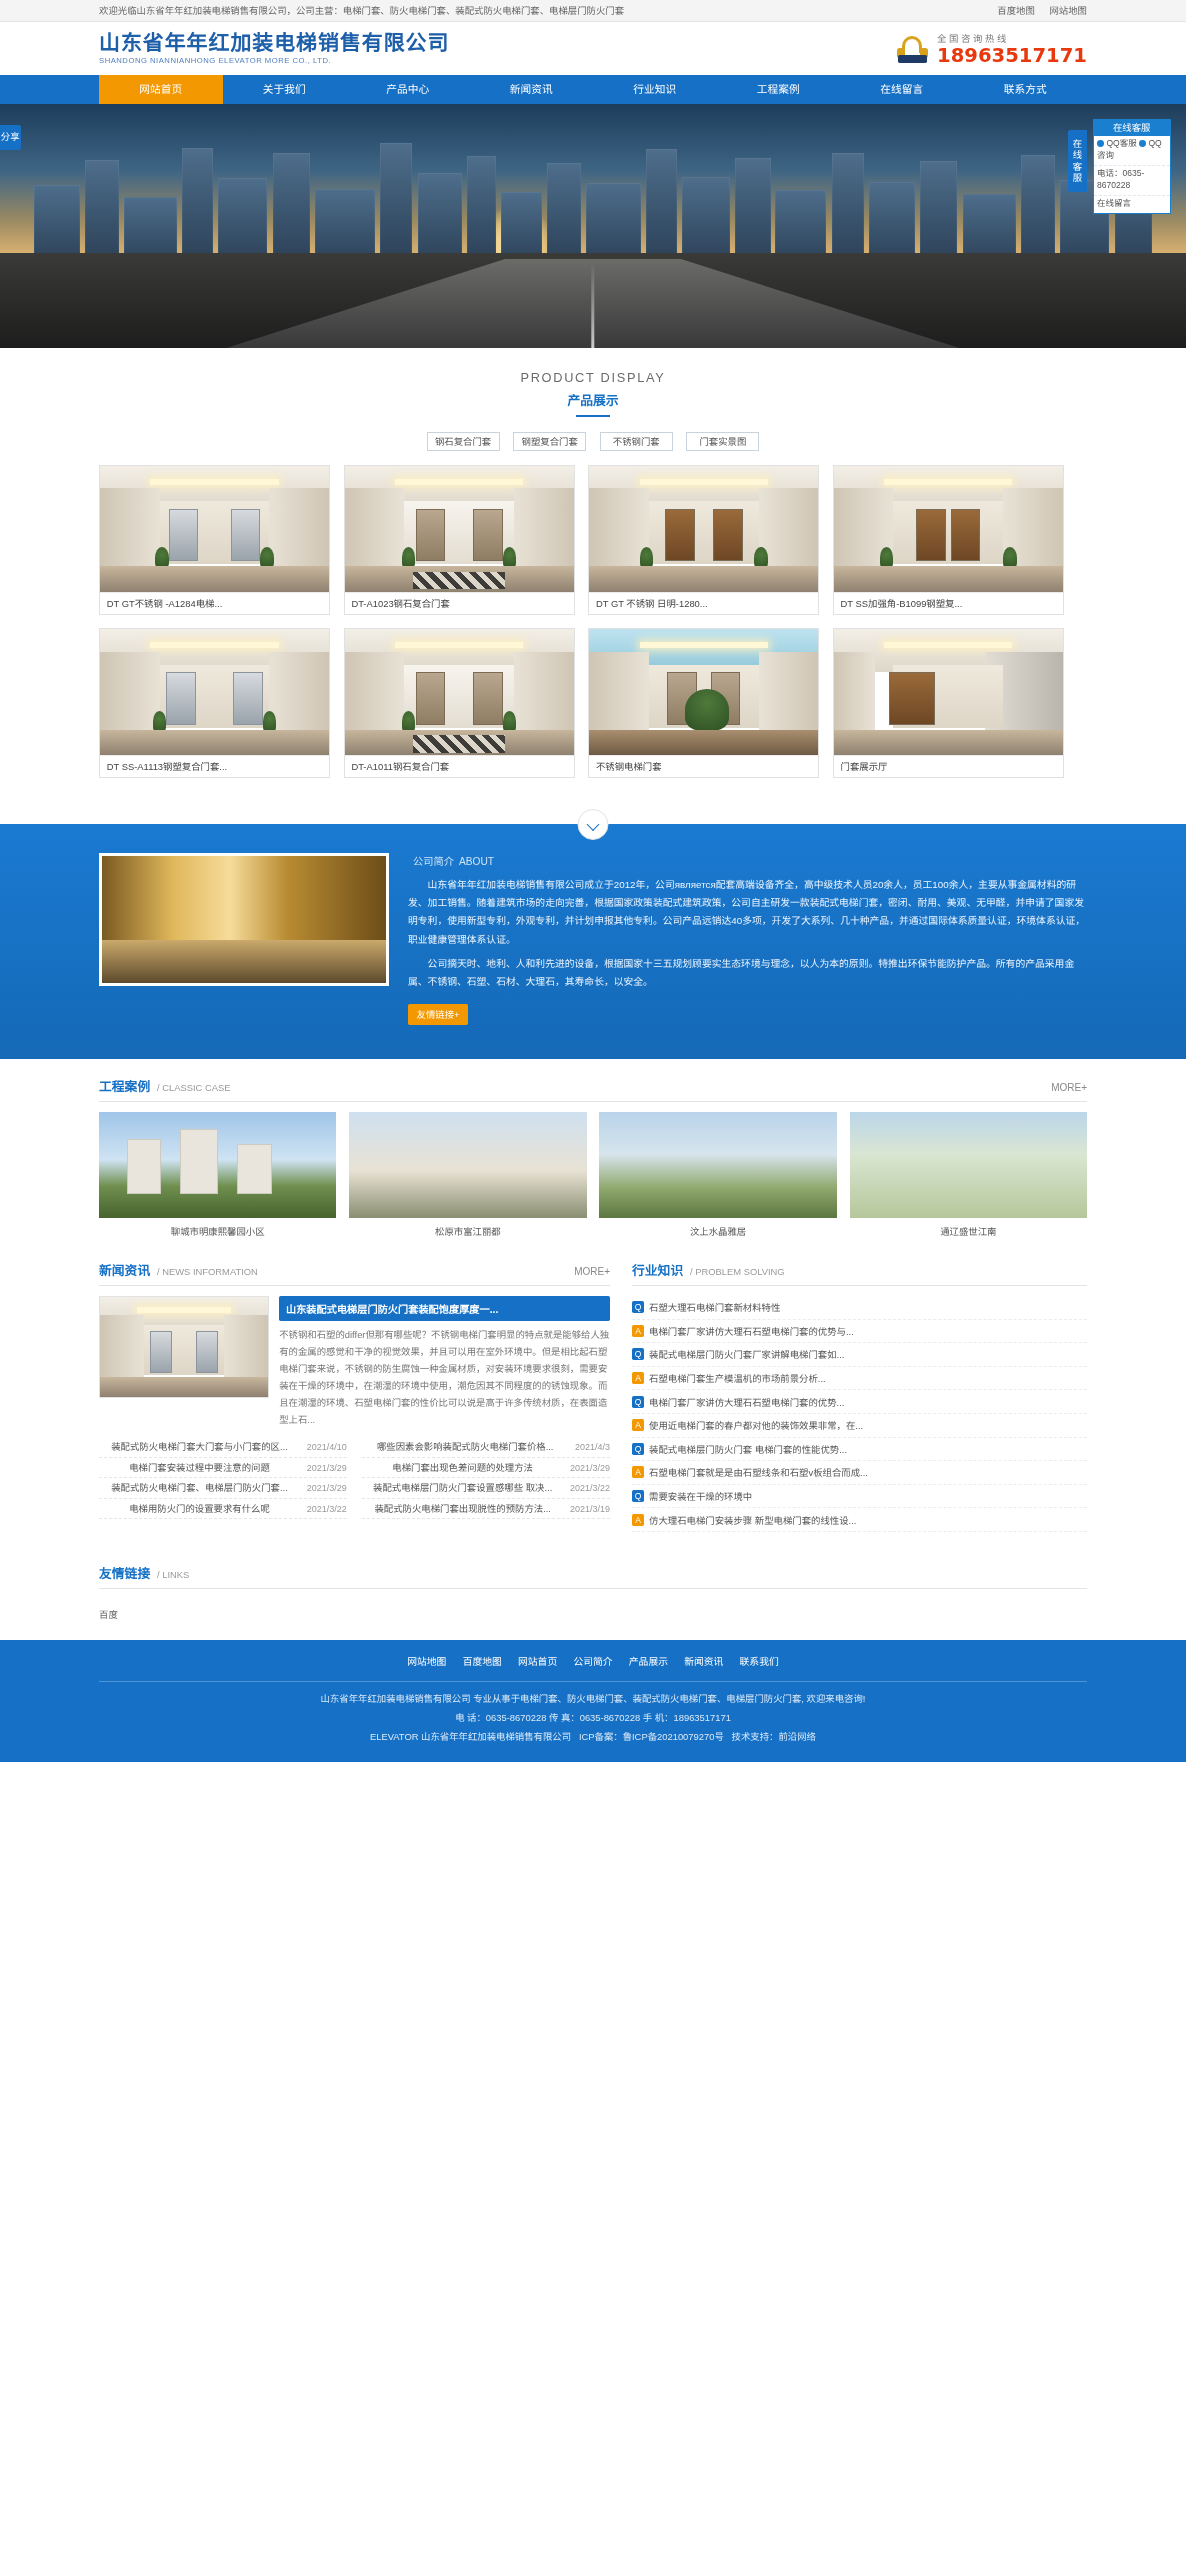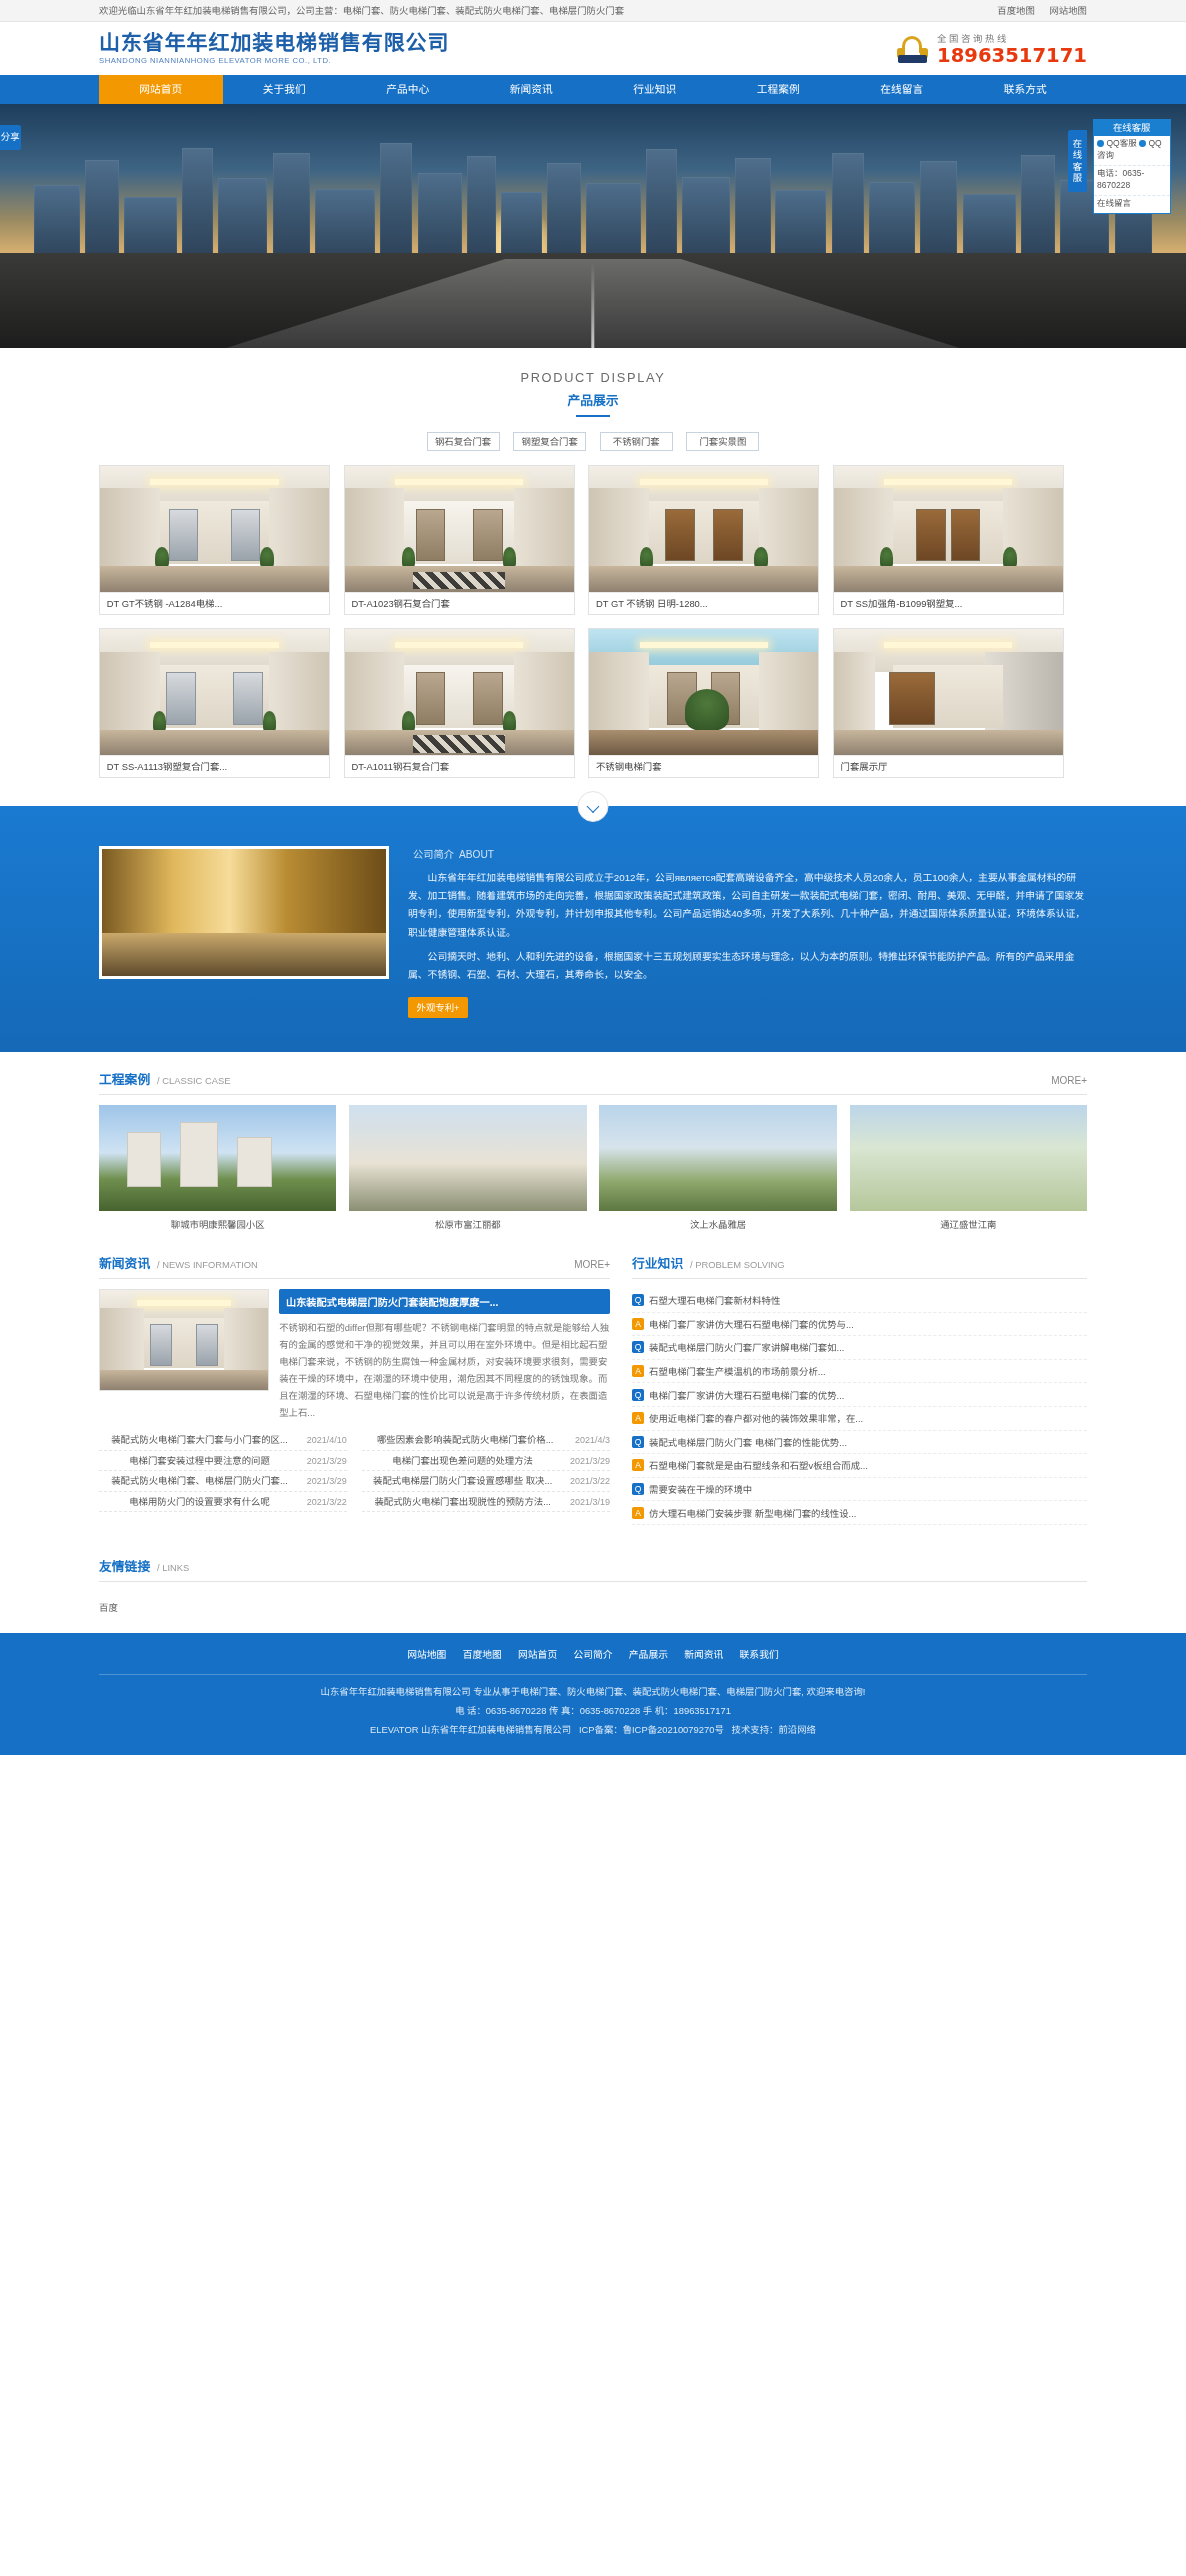--- a/index.html
+++ b/index.html
@@ -154,21 +154,21 @@
 
   
   .v-wood .door { background:linear-gradient(180deg,#9a6a3a,#6d4724); }
   .v-steel .door { background:linear-gradient(180deg,#d7dade,#9aa3ab); border-color:#8c949c; }
   .v-marble .back { background:linear-gradient(180deg,#f7f4ee,#e3ddd1); }
   .v-green .floor { background:linear-gradient(180deg,#a98f6f,#6e5a44); }
 
   
   .about {
     background:linear-gradient(180deg,#1a7ad1,#1569b7);
-    padding:40px 0 34px; position:relative; margin-top:19px;
+    padding:29px 0 34px; position:relative; margin-top:37px;
   }
   .about:before {
     content:""; position:absolute; left:50%; top:-14.5px; transform:translateX(-50%);
     width:29px; height:29px; border-radius:50%; background:#fff; border:0.9px solid #e3e3e3;
   }
   .about:after {
     content:""; position:absolute; left:50%; top:-3.4px; transform:translateX(-50%) rotate(45deg);
     width:7.7px; height:7.7px; border-right:1.7px solid #1671c6; border-bottom:1.7px solid #1671c6;
   }
   .about .inner { display:flex; gap:19px; align-items:flex-start; }
@@ -490,21 +490,21 @@
 <div class="about">
   <div class="inner">
     <div class="pic">
       <div class="corr2"></div>
         <div class="fl"></div>
     </div>
     <div class="txt">
       <h3><span>公司简介</span><span>ABOUT</span></h3>
       <p>山东省年年红加装电梯销售有限公司成立于2012年，公司является配套高端设备齐全，高中级技术人员20余人，员工100余人，主要从事金属材料的研发、加工销售。随着建筑市场的走向完善，根据国家政策装配式建筑政策，公司自主研发一款装配式电梯门套，密闭、耐用、美观、无甲醛，并申请了国家发明专利，使用新型专利，外观专利，并计划申报其他专利。公司产品远销达40多项，开发了大系列、几十种产品，并通过国际体系质量认证，环境体系认证，职业健康管理体系认证。</p>
       <p>公司摘天时、地利、人和利先进的设备，根据国家十三五规划顾要实生态环境与理念，以人为本的原则。特推出环保节能防护产品。所有的产品采用金属、不锈钢、石塑、石材、大理石，其寿命长，以安全。</p>
-      <a href="#" class="more">外观专利+</a>
+      <a href="#" class="more">友情链接+</a>
     </div>
   </div>
 </div>
 
 <div class="wrap block">
   <div class="inner">
     <div class="blk-hd">
       <span class="cn">工程案例</span>
       <span class="en">/ CLASSIC CASE</span>
       <a href="#" class="more">MORE+</a>

